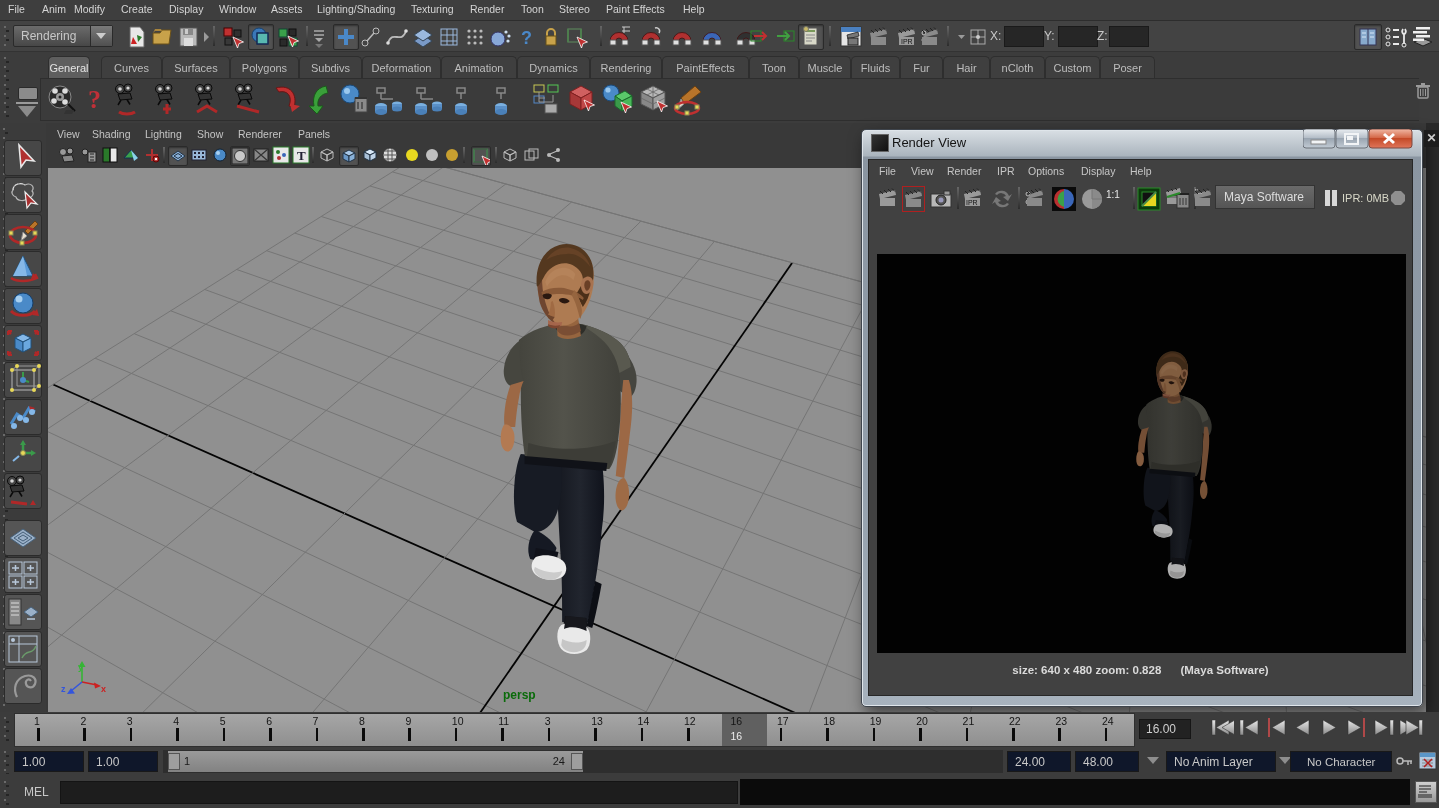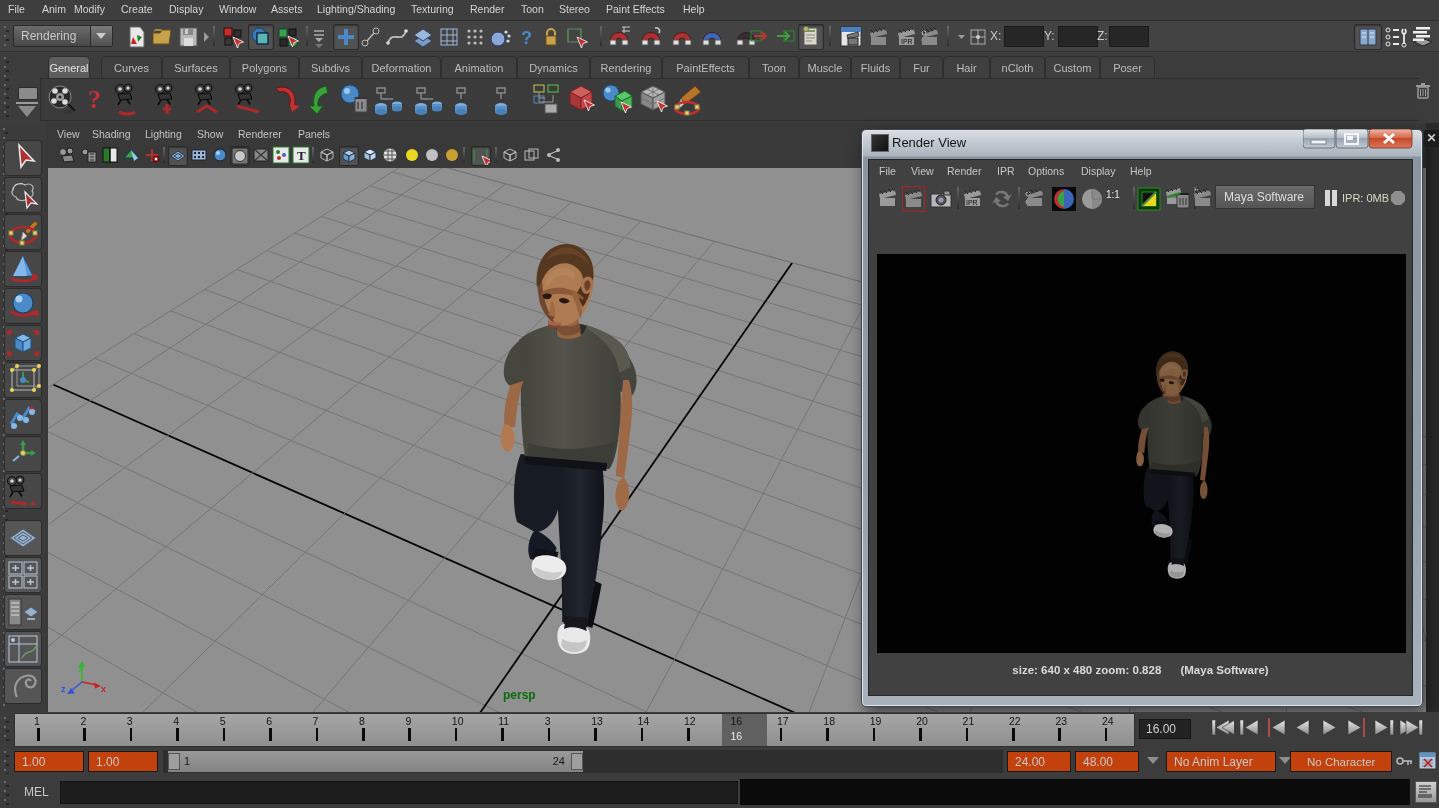--- a/index.html
+++ b/index.html
@@ -51,21 +51,21 @@
 .rvstat{position:absolute;left:0;width:100%;color:#dadada;font-size:11.5px;font-weight:bold;text-align:center;}
 
 #timeline{left:0;top:712px;width:1439px;height:35px;background:#3c3c3c;}
 #timebar{position:absolute;left:14px;top:1px;width:1119px;height:32px;background:linear-gradient(#a6a6a6,#8f8f8f);border:1px solid #2f2f2f;}
 #timenums{position:absolute;left:0;top:0;width:100%;height:100%;font-size:10.5px;color:#141414;}
 #curtime{position:absolute;left:1139px;top:7px;width:52px;height:20px;background:#222;border:1px solid #161616;color:#cfcfcf;font-size:12px;line-height:19px;padding-left:6px;box-sizing:border-box;}
 #playbtns{position:absolute;left:1210px;top:3px;}
 .pb{position:absolute;top:0;width:24px;height:27px;}
 
 #range{left:0;top:747px;width:1439px;height:30px;background:#3c3c3c;}
-.rfield{position:absolute;top:4px;height:21px;background:#c2410c;border:1px solid #191919;color:#c8c8c8;font-size:12px;line-height:20px;padding-left:7px;box-sizing:border-box;}
+.rfield{position:absolute;top:4px;height:21px;background:#0f172a;border:1px solid #191919;color:#c8c8c8;font-size:12px;line-height:20px;padding-left:7px;box-sizing:border-box;}
 #rangetrack{position:absolute;left:163px;top:3px;width:840px;height:23px;background:#2e2e2e;}
 #rangebar{position:absolute;left:5px;top:1px;width:415px;height:21px;background:linear-gradient(#9a9a9a,#828282);color:#1a1a1a;font-size:11px;}
 .rhandle{position:absolute;top:2px;width:12px;height:17px;background:#9e9e9e;border:1px solid #555;box-sizing:border-box;}
 .dropA{position:absolute;top:10px;width:0;height:0;border:6px solid transparent;border-top:7px solid #8e8e8e;}
 
 #mel{left:0;top:777px;width:1439px;height:31px;background:#3c3c3c;}
 #mel .lbl{position:absolute;left:24px;top:8px;color:#c8c8c8;font-size:12px;}
 #melin{position:absolute;left:60px;top:4px;width:676px;height:21px;background:#1d1d1d;border:1px solid #141414;}
 #melout{position:absolute;left:740px;top:2px;width:670px;height:26px;background:#0b0b0b;}
 #melico{position:absolute;left:1415px;top:4px;width:20px;height:20px;background:linear-gradient(#cfcfcf,#9a9a9a);border:1px solid #555;}

